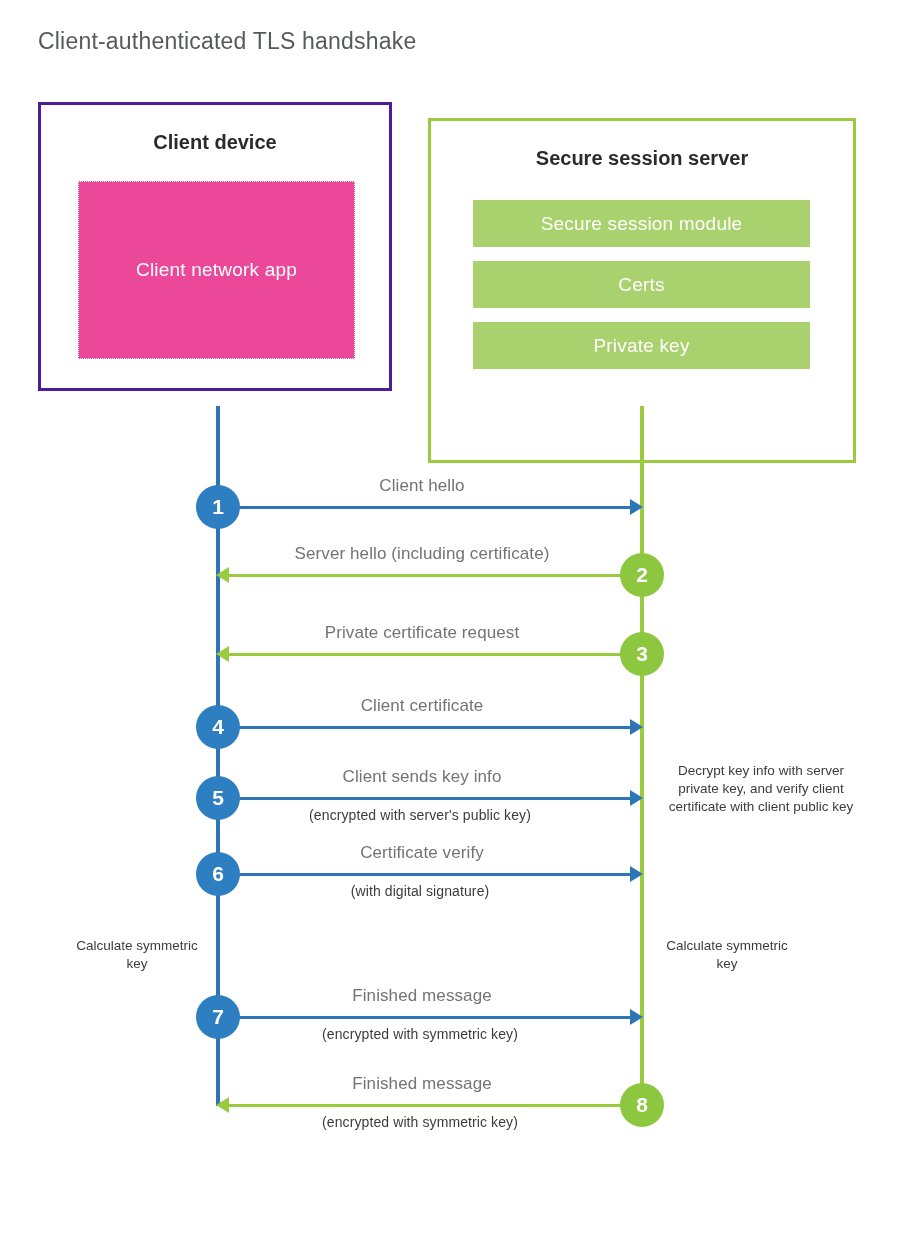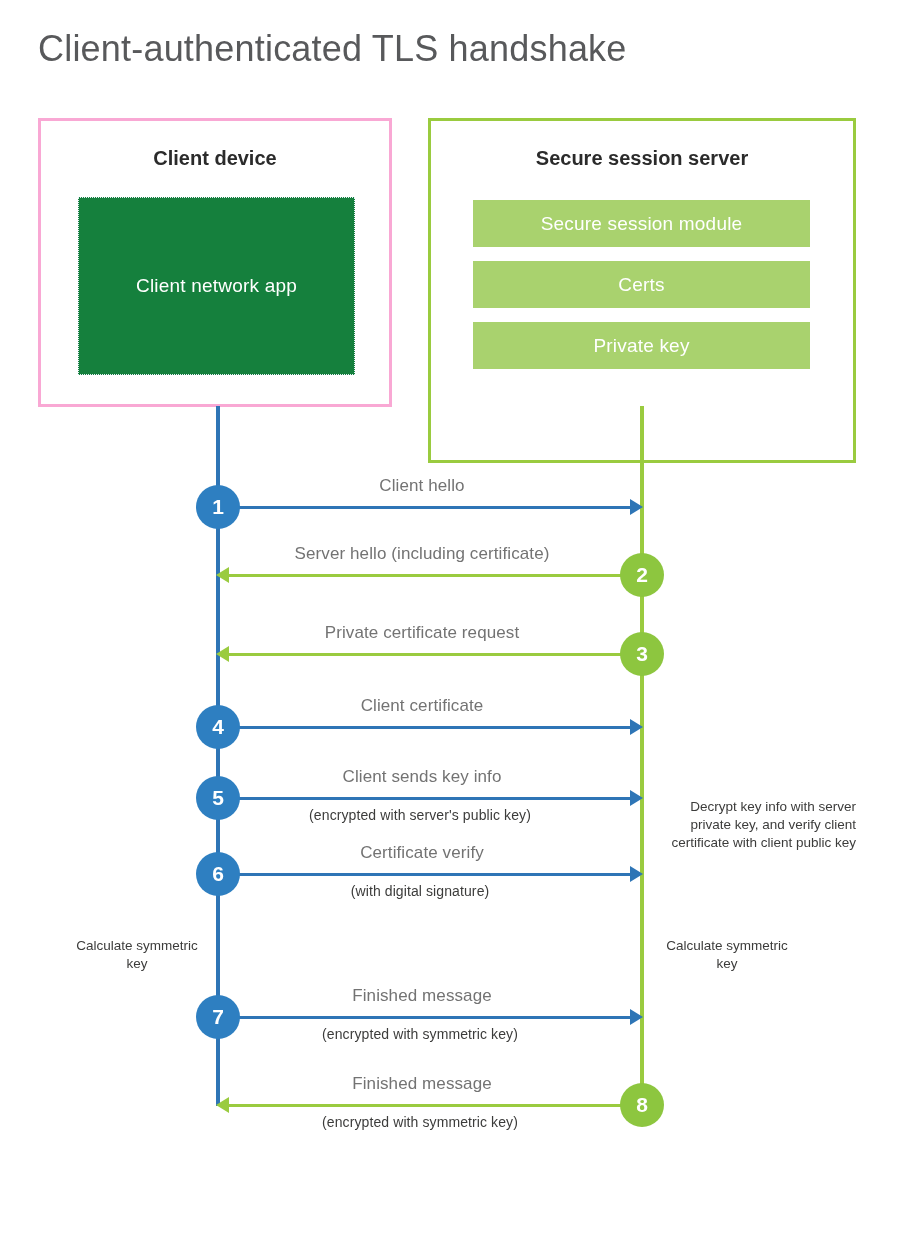--- a/index.html
+++ b/index.html
@@ -17,39 +17,39 @@
     height: 1256px;
     background: #ffffff;
     overflow: hidden;
   }
 
   
   .page-title {
     position: absolute;
     left: 38px;
     top: 28px;
-    font-size: 36px;
+    font-size: 23px;
     font-weight: 400;
     color: #58595b;
     letter-spacing: .2px;
     white-space: nowrap;
   }
 
   
   .party-box {
     position: absolute;
     background: #ffffff;
     box-sizing: border-box;
   }
   .party-box.client {
     left: 38px;
-    top: 118px;
+    top: 102px;
     width: 354px;
     height: 289px;
-    border: 3px solid #f9a8d4;
+    border: 3px solid #4c1d95;
   }
   .party-box.server {
     left: 428px;
     top: 118px;
     width: 428px;
     height: 345px;
     border: 3px solid #9acb3f;
   }
   .party-title {
     position: absolute;
@@ -61,21 +61,21 @@
     font-weight: bold;
     color: #2b2b2b;
   }
 
   .client-app {
     position: absolute;
     left: 37px;
     top: 76px;
     width: 277px;
     height: 178px;
-    background: #15803d;
+    background: #ec4899;
     border: 1px dotted #e9f1f9;
     box-sizing: border-box;
     display: flex;
     align-items: center;
     justify-content: center;
     text-align: center;
     color: #ffffff;
     font-size: 19px;
     line-height: 1.35;
     letter-spacing: .2px;
@@ -179,21 +179,21 @@
     letter-spacing: .1px;
   }
 
   
   .side-note {
     position: absolute;
     font-size: 13.5px;
     line-height: 1.35;
     color: #3c3c3b;
   }
-  .side-note.server-decrypt { left: 666px; top: 762px; width: 190px; text-align: right; margin-top: 36px; }
+  .side-note.server-decrypt { left: 666px; top: 762px; width: 190px; text-align: center; }
   .side-note.client-calc { left: 68px; top: 937px; width: 138px; text-align: center; }
   .side-note.server-calc { left: 657px; top: 937px; width: 140px; text-align: center; }
 </style>
 </head>
 <body>
 
 <div id="canvas">
 
   <div class="page-title">Client-authenticated TLS handshake</div>
 

